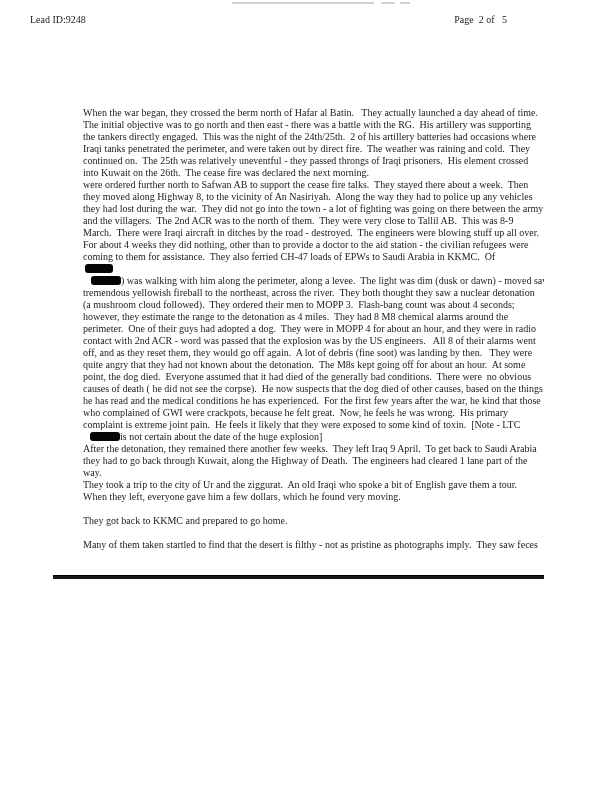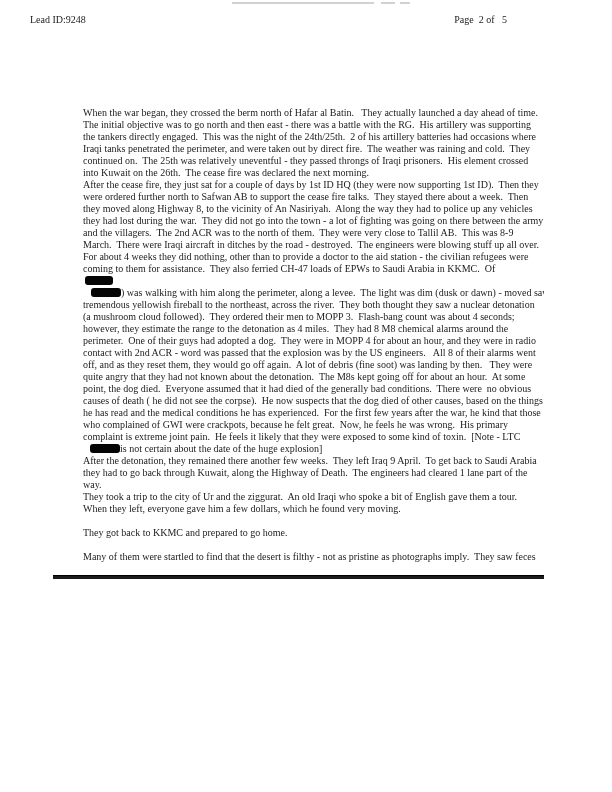--- a/index.html
+++ b/index.html
@@ -53,21 +53,20 @@
     <span>Page  2 of   5</span>
   </div>
 
   <div class="doc-body">
       <div class="line"><span>When the war began, they crossed the berm north of Hafar al Batin.   They actually launched a day ahead of time.</span></div>
       <div class="line"><span>The initial objective was to go north and then east - there was a battle with the RG.  His artillery was supporting</span></div>
       <div class="line"><span>the tankers directly engaged.  This was the night of the 24th/25th.  2 of his artillery batteries had occasions where</span></div>
       <div class="line"><span>Iraqi tanks penetrated the perimeter, and were taken out by direct fire.  The weather was raining and cold.  They</span></div>
       <div class="line"><span>continued on.  The 25th was relatively uneventful - they passed throngs of Iraqi prisoners.  His element crossed</span></div>
       <div class="line"><span>into Kuwait on the 26th.  The cease fire was declared the next morning.</span></div>
-      <div class="line"><span>After the cease fire, they just sat for a couple of days by 1st ID HQ (they were now supporting 1st ID).  Then they</span></div>
       <div class="line"><span>were ordered further north to Safwan AB to support the cease fire talks.  They stayed there about a week.  Then</span></div>
       <div class="line"><span>they moved along Highway 8, to the vicinity of An Nasiriyah.  Along the way they had to police up any vehicles</span></div>
       <div class="line"><span>they had lost during the war.  They did not go into the town - a lot of fighting was going on there between the army</span></div>
       <div class="line"><span>and the villagers.  The 2nd ACR was to the north of them.  They were very close to Tallil AB.  This was 8-9</span></div>
       <div class="line"><span>March.  There were Iraqi aircraft in ditches by the road - destroyed.  The engineers were blowing stuff up all over.</span></div>
       <div class="line"><span>For about 4 weeks they did nothing, other than to provide a doctor to the aid station - the civilian refugees were</span></div>
       <div class="line"><span>coming to them for assistance.  They also ferried CH-47 loads of EPWs to Saudi Arabia in KKMC.  Of</span></div>
       <div class="line"><span class="redaction" style="width: 28px; margin-left: 2px;"></span></div>
       <div class="line"><span class="redaction" style="width: 30px; margin-left: 8px;"></span><span>) was walking with him along the perimeter, along a levee.  The light was dim (dusk or dawn) - moved saw a</span></div>
       <div class="line"><span>tremendous yellowish fireball to the northeast, across the river.  They both thought they saw a nuclear detonation</span></div>
@@ -84,17 +83,17 @@
       <div class="line"><span>complaint is extreme joint pain.  He feels it likely that they were exposed to some kind of toxin.  [Note - LTC</span></div>
       <div class="line"><span class="redaction" style="width: 30px; margin-left: 7px;"></span><span>is not certain about the date of the huge explosion]</span></div>
       <div class="line"><span>After the detonation, they remained there another few weeks.  They left Iraq 9 April.  To get back to Saudi Arabia</span></div>
       <div class="line"><span>they had to go back through Kuwait, along the Highway of Death.  The engineers had cleared 1 lane part of the</span></div>
       <div class="line"><span>way.</span></div>
       <div class="line"><span>They took a trip to the city of Ur and the ziggurat.  An old Iraqi who spoke a bit of English gave them a tour.</span></div>
       <div class="line"><span>When they left, everyone gave him a few dollars, which he found very moving.</span></div>
       <div class="line">&nbsp;</div>
       <div class="line"><span>They got back to KKMC and prepared to go home.</span></div>
       <div class="line">&nbsp;</div>
-      <div class="line"><span>Many of them were startled to find that the desert is filthy - not as pristine as photographs imply.  They saw feces</span></div>
+      <div class="line"><span>Many of them taken startled to find that the desert is filthy - not as pristine as photographs imply.  They saw feces</span></div>
     </div>
 
   <div class="bottom-rule"></div>
 </div>
 
 </body></html>

